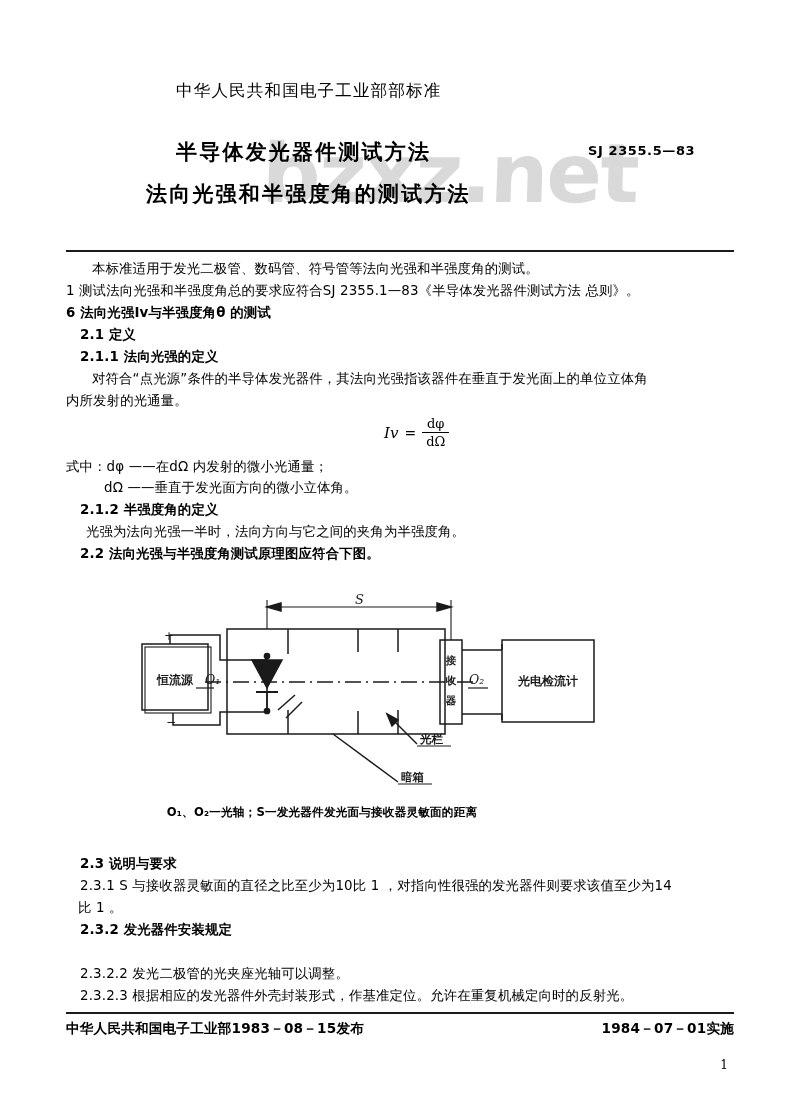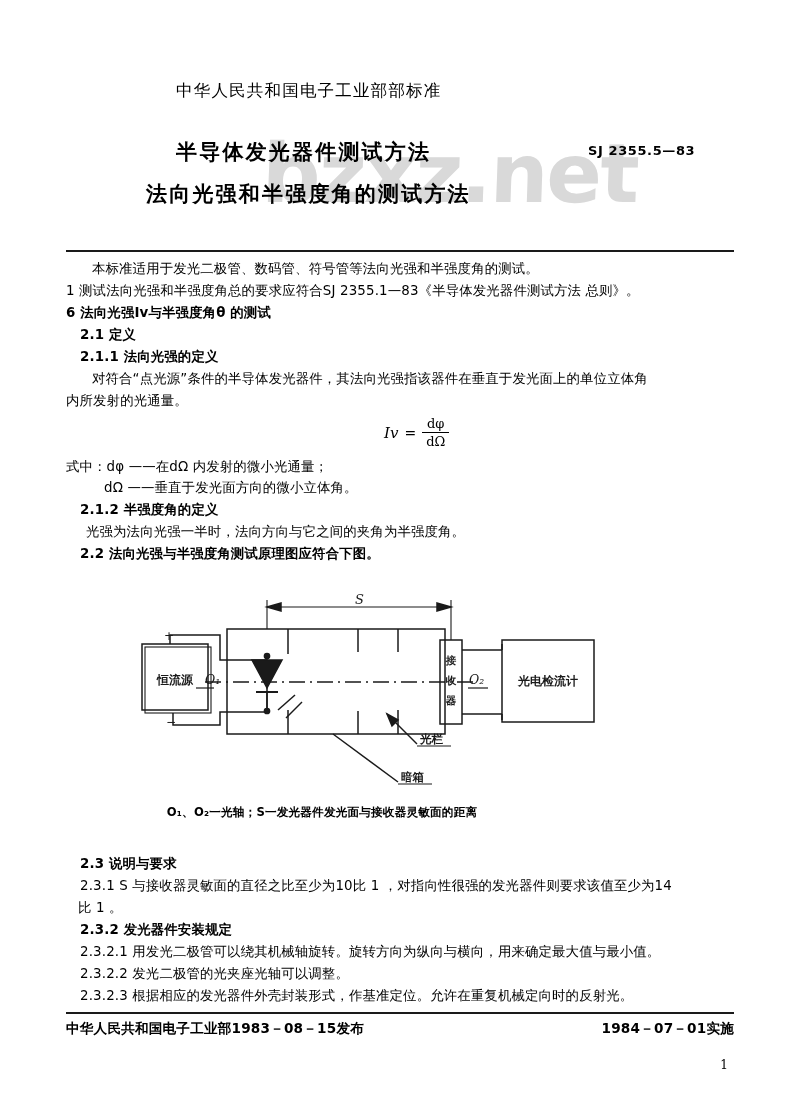--- a/index.html
+++ b/index.html
@@ -336,21 +336,20 @@
         <text x="291" y="189" font-family="DejaVu Sans, sans-serif" font-size="11.5" font-weight="bold" fill="#1a1a1a">暗箱</text>
       </svg>
     </div>
 
     <div class="fig-caption">O₁、O₂一光轴；S一发光器件发光面与接收器灵敏面的距离</div>
 
     <div class="body-text p-23 b">2.3   说明与要求</div>
     <div class="body-text p-231">2.3.1   S 与接收器灵敏面的直径之比至少为10比 1 ，对指向性很强的发光器件则要求该值至少为14</div>
     <div class="body-text p-231b">比 1 。</div>
     <div class="body-text p-232 b">2.3.2   发光器件安装规定</div>
-    <div class="body-text p-2321">2.3.2.1   用发光二极管可以绕其机械轴旋转。旋转方向为纵向与横向，用来确定最大值与最小值。</div>
     <div class="body-text p-2322">2.3.2.2   发光二极管的光夹座光轴可以调整。</div>
     <div class="body-text p-2323">2.3.2.3   根据相应的发光器件外壳封装形式，作基准定位。允许在重复机械定向时的反射光。</div>
 
     <div class="rule-bottom"></div>
 
     <div class="footer-left">中华人民共和国电子工业部1983－08－15发布</div>
     <div class="footer-right">1984－07－01实施</div>
     <div class="page-no">1</div>
 
   </div>

